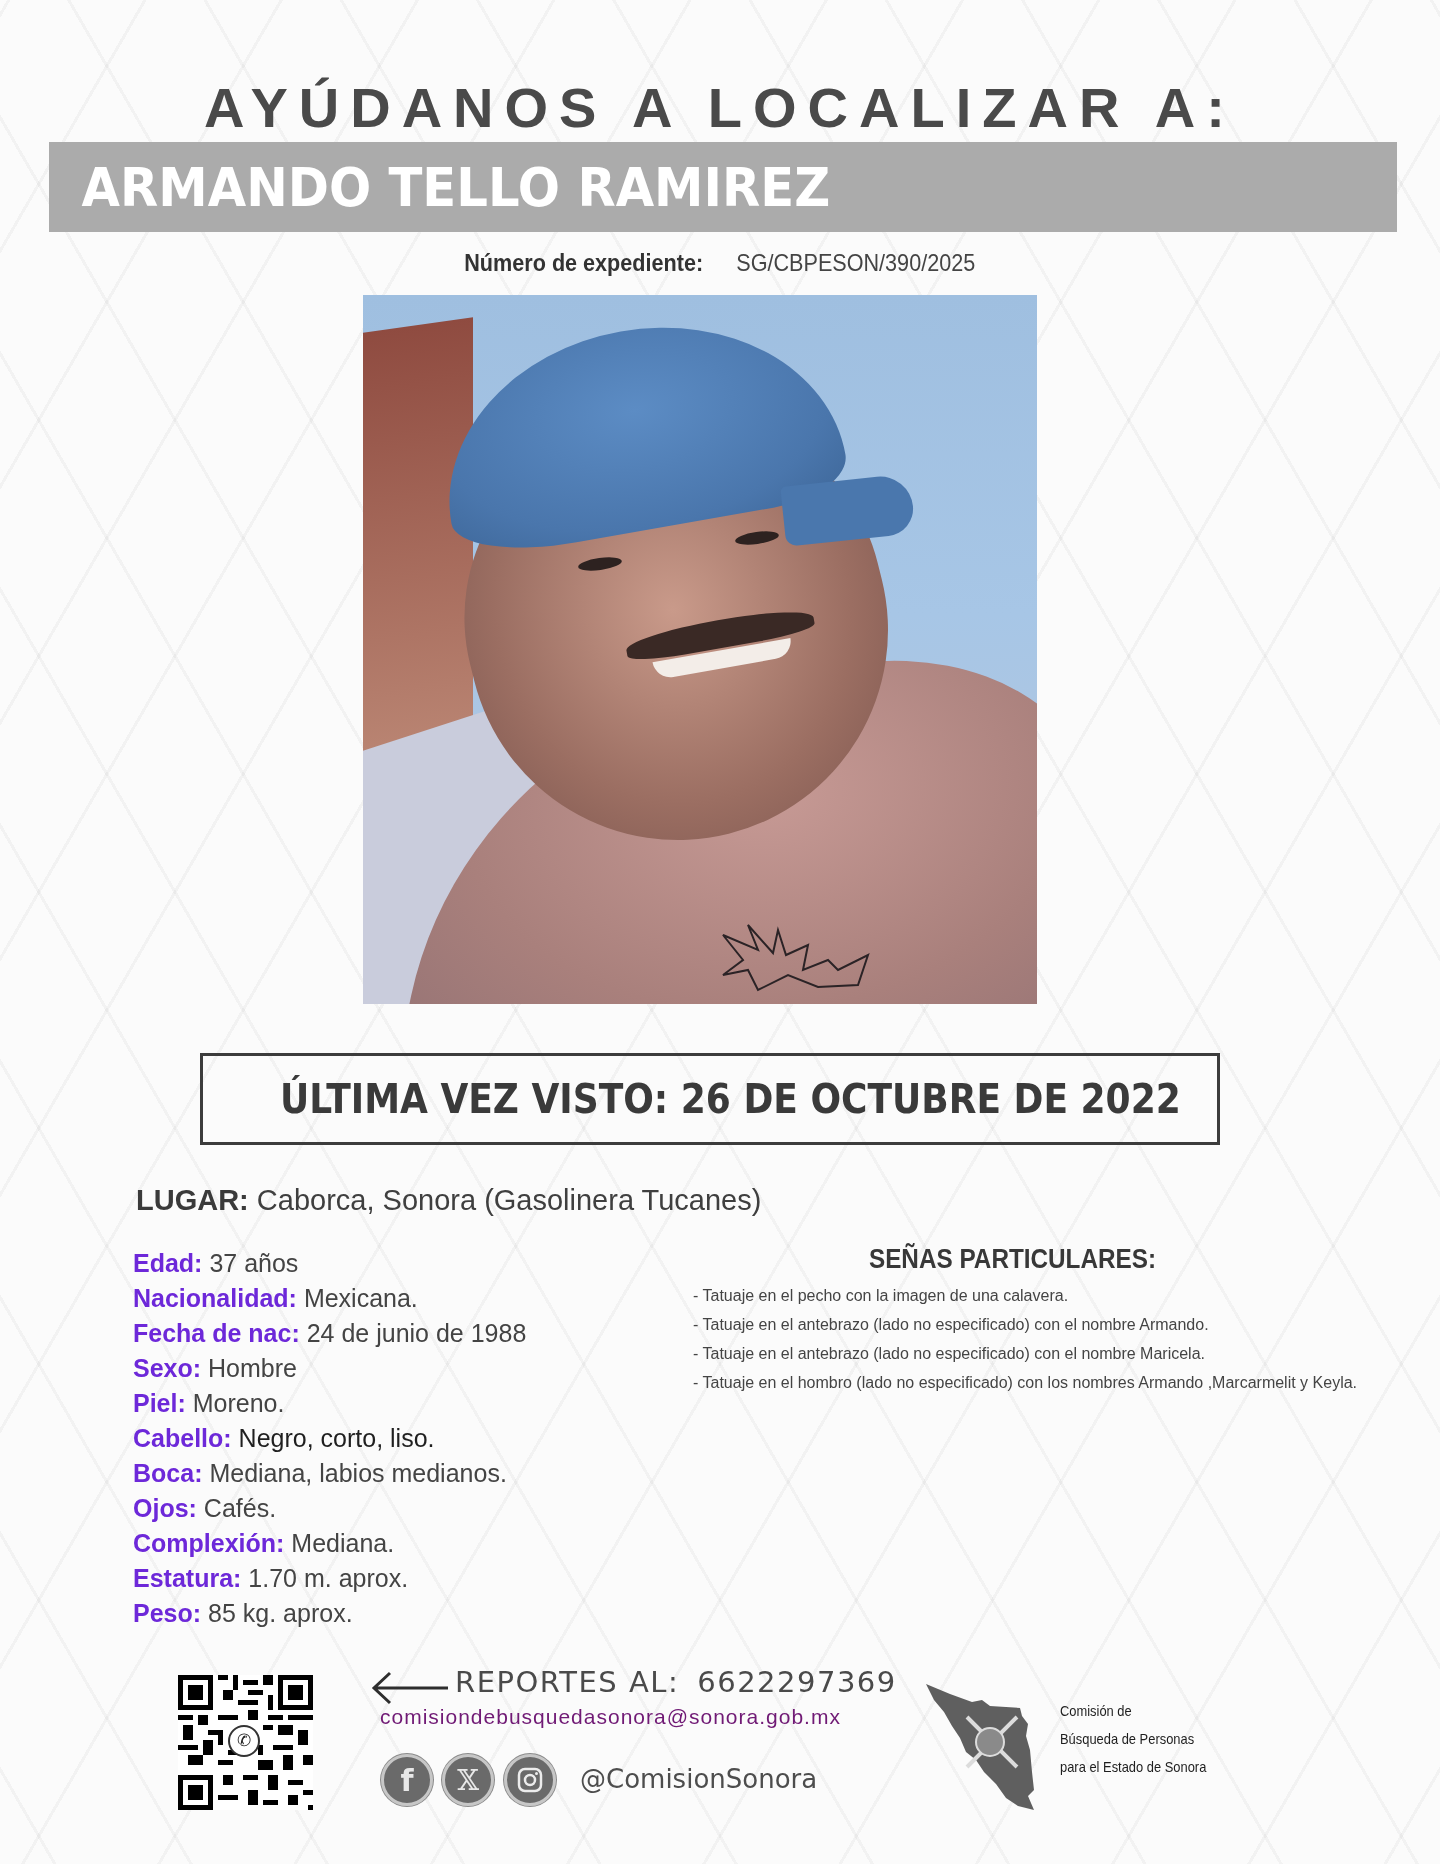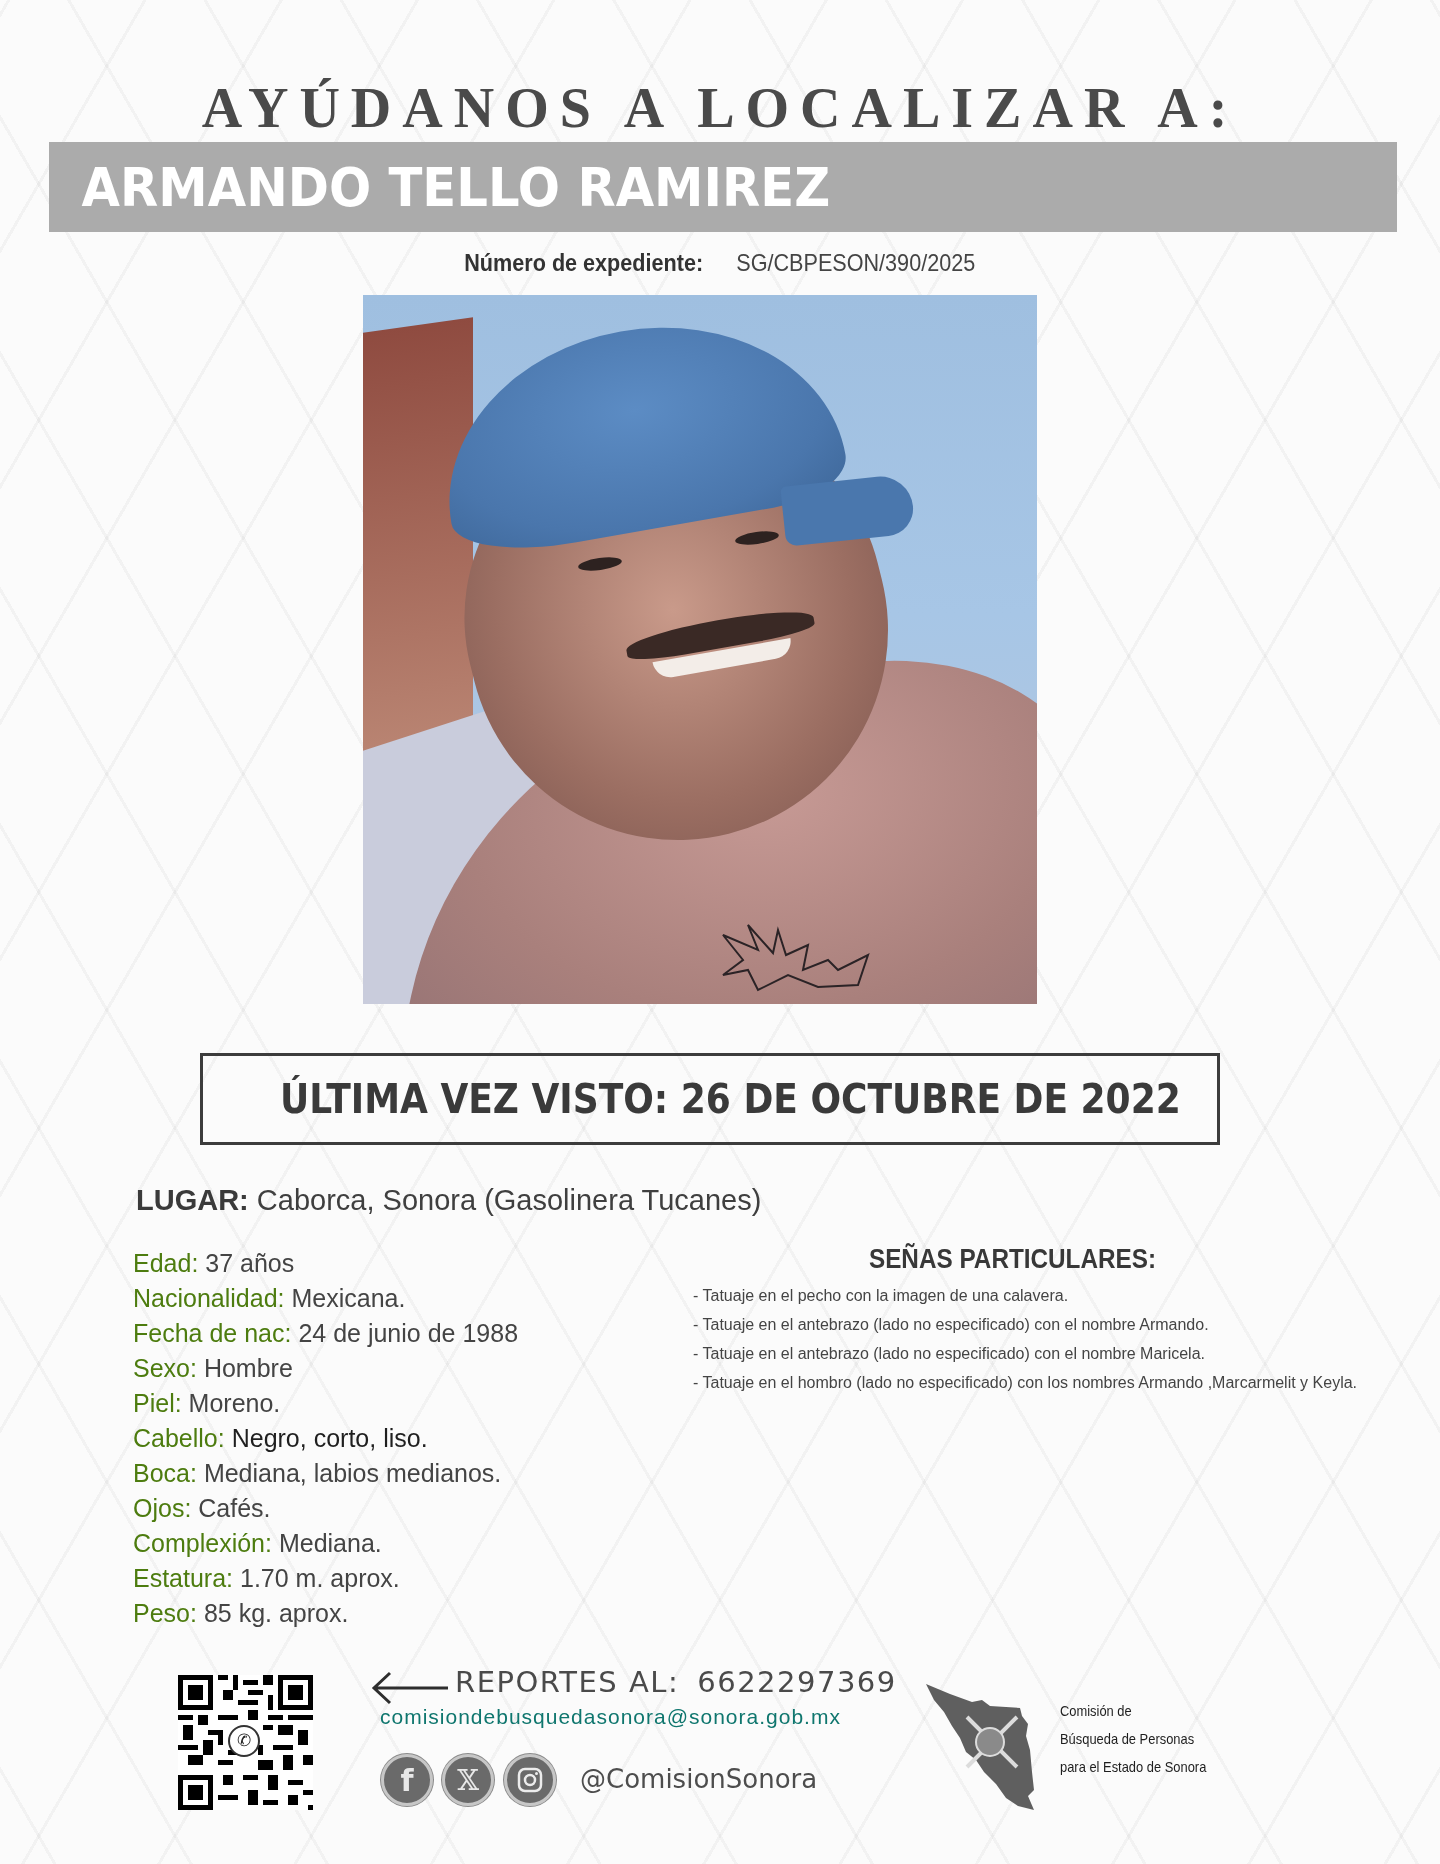--- a/index.html
+++ b/index.html
@@ -13,21 +13,21 @@
     position: absolute; inset: 0; z-index: 0;
     background-image:
       repeating-linear-gradient(60deg, transparent 0 46px, rgba(0,0,0,0.035) 46px 49px, transparent 49px 118px),
       repeating-linear-gradient(-60deg, transparent 0 46px, rgba(0,0,0,0.035) 46px 49px, transparent 49px 118px);
   }
   .abs { position: absolute; z-index: 1; }
 
   .title {
     left: 0; width: 1440px; top: 78px; height: 60px;
     text-align: center;
-    font-family: Liberation Serif, serif; font-weight: bold;
+    font-family: Liberation Sans, sans-serif; font-weight: bold;
     font-size: 56px; letter-spacing: 11px; line-height: 60px;
     color: #4a4a4a; white-space: nowrap;
   }
   .name-bar {
     left: 49px; top: 142px; width: 1348px; height: 90px;
     background: #ababab;
     display: flex; align-items: center; 
   }
   .name-bar span {
     font-family: "DejaVu Sans", sans-serif; font-weight: bold;
@@ -99,21 +99,21 @@
   .lugar {
     left: 136px; top: 1184px; font-size: 29px; line-height: 32px; white-space: nowrap;
   }
   .lugar .lbl { font-weight: bold; color: #3a3a3a; }
   .lugar .val { color: #3f3f3f; }
 
   .details { left: 133px; top: 1246px; }
   .details .row {
     font-size: 25px; line-height: 35px; height: 35px; white-space: nowrap;
   }
-  .details .row .lbl { font-weight: normal; color: #4d7c0f; }
+  .details .row .lbl { font-weight: bold; color: #6d28d9; }
   .details .row .val { color: #444; }
 
   .marks-title {
     left: 693px; width: 640px; top: 1244px; text-align: center;
     font-size: 27px; font-weight: bold; color: #383838; white-space: nowrap;
   }
   .marks-title span { display: inline-block; transform: scaleX(0.9); }
   .marks {
     left: 693px; top: 1281px; width: 665px;
     font-size: 16px; line-height: 29px; color: #444;
@@ -128,21 +128,21 @@
   }
   .arrow { left: 370px; top: 1668px; width: 80px; height: 40px; }
   .reportes {
     left: 455px; top: 1664px; font-family: "DejaVu Sans", sans-serif;
     font-size: 29px; line-height: 36px; color: #4a4a4a; white-space: nowrap;
     letter-spacing: 1.5px;
   }
   .reportes span { display: inline-block; }
   .reportes .gap { width: 18px; }
   .email {
-    left: 380px; top: 1703px; font-size: 21px; line-height: 28px; color: #0f766e;
+    left: 380px; top: 1703px; font-size: 21px; line-height: 28px; color: #701a75;
     letter-spacing: 1px; white-space: nowrap;
   }
   .social { position: absolute; z-index: 1; top: 1754px; width: 52px; height: 52px;
     border-radius: 50%; background: #6a6a6a; border: 3px solid #c7c7c7;
     box-sizing: border-box; box-shadow: 0 0 0 1px #8a8a8a;
     display: flex; align-items: center; justify-content: center; color: #e8e8e8; }
   .social.fb { left: 381px; font-family: "DejaVu Sans", sans-serif; font-weight: bold; font-size: 30px; }
   .social.x { left: 442px; font-family: "DejaVu Serif", serif; font-size: 28px; }
   .social.ig { left: 504px; }
   .handle {

